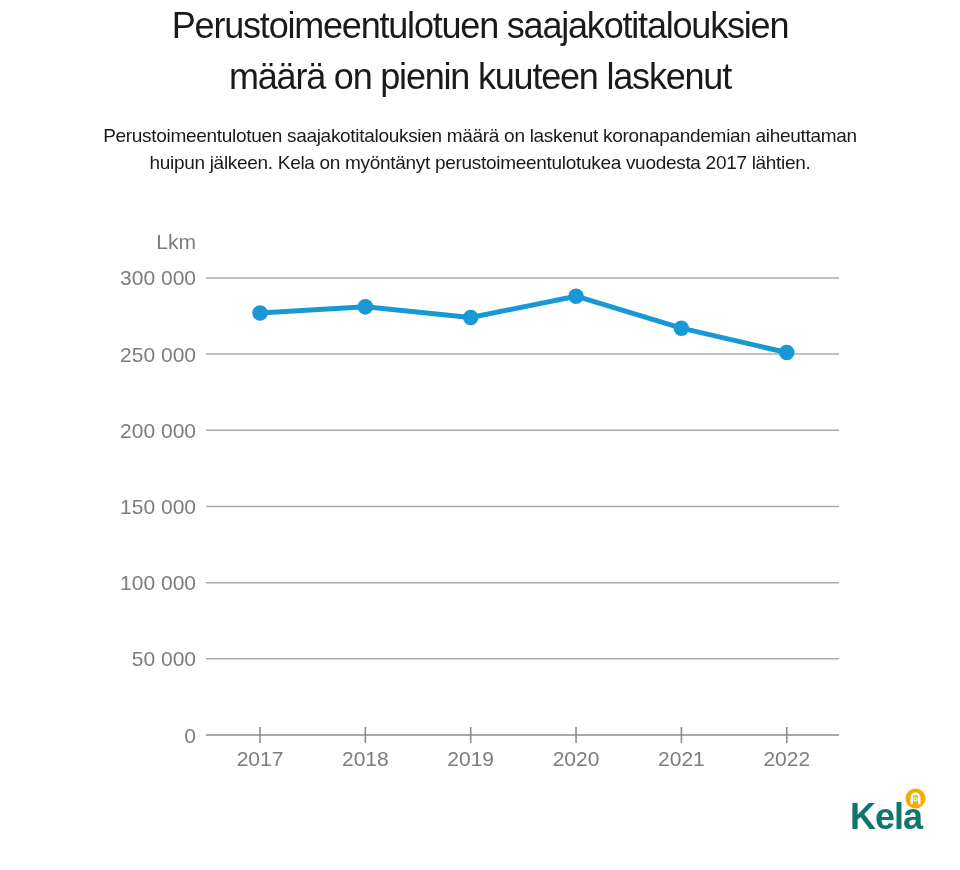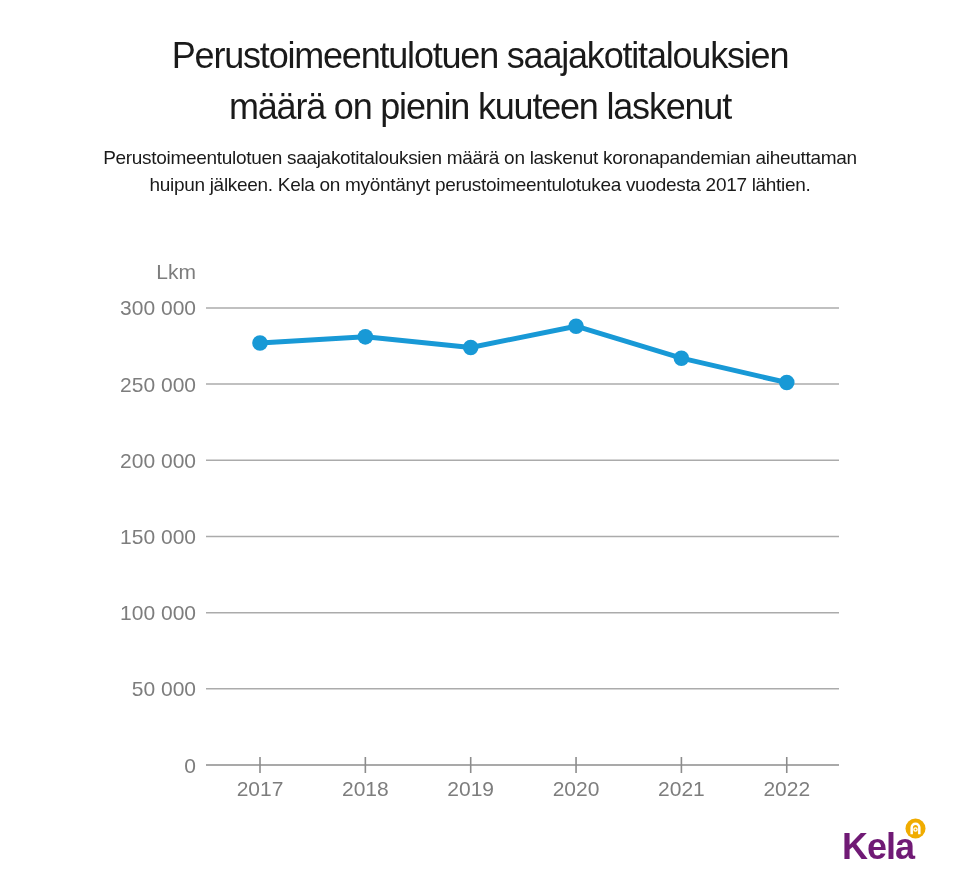--- a/index.html
+++ b/index.html
@@ -5,30 +5,29 @@
   * { margin: 0; padding: 0; box-sizing: border-box; }
   html, body {
     width: 960px; height: 870px;
     background: #ffffff;
     font-family: "Liberation Sans", "DejaVu Sans", sans-serif;
     overflow: hidden;
   }
   .page { position: relative; width: 960px; height: 870px; background:#fff; }
 
   .title {
-    margin-top: 30px;
     text-align: center;
     font-size: 36px;
     font-weight: 400;
     letter-spacing: -1.2px;
     line-height: 51px;
     color: #1a1a1a;
   }
   .subtitle {
-    margin-top: 12px;
+    margin-top: 20px;
     text-align: center;
     font-size: 19px;
     font-weight: 400;
     letter-spacing: -0.3px;
     line-height: 27px;
     color: #1a1a1a;
   }
   .title span, .subtitle span { display: block; }
 
   svg.chart {
@@ -39,25 +38,25 @@
 
   .kela-logo {
     position: absolute;
     top: 788px;
     right: 34px;
     width: 92px;
     height: 50px;
   }
   .kela-wordmark {
     position: absolute;
-    left: 8px; top: 8px;
+    left: 16px; top: 8px;
     font-size: 36px;
     font-weight: 700;
     letter-spacing: -1px;
-    color: #701a75;
+    color: #0f766e;
   }
   .kela-emblem {
     position: absolute;
     right: 0; top: 0;
     width: 21px; height: 21px;
   }
 </style>
 </head>
 <body>
 

